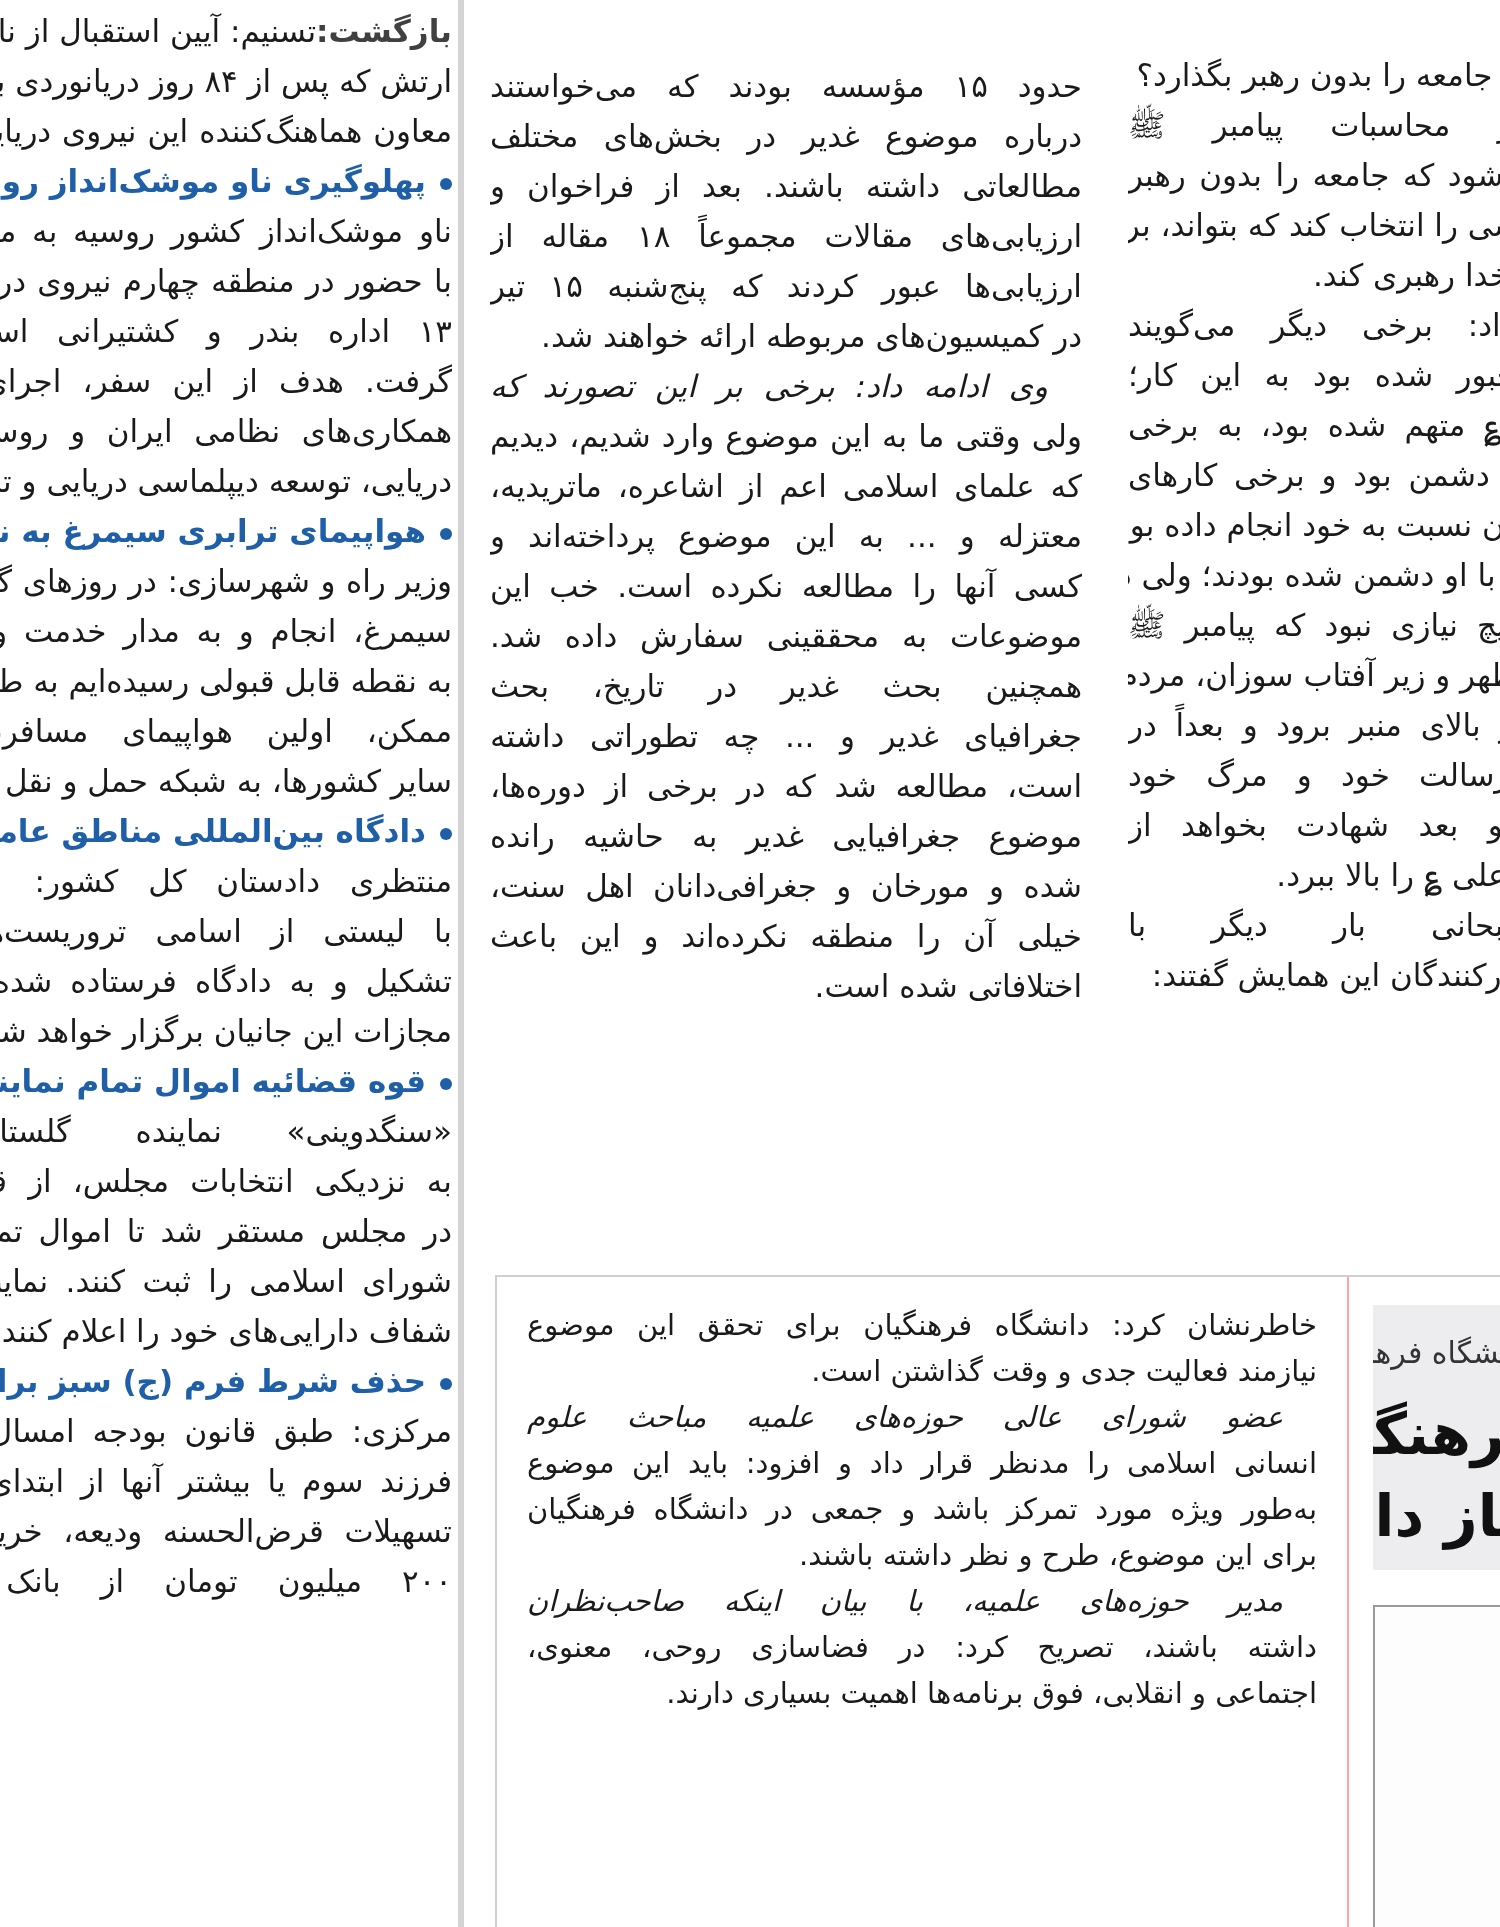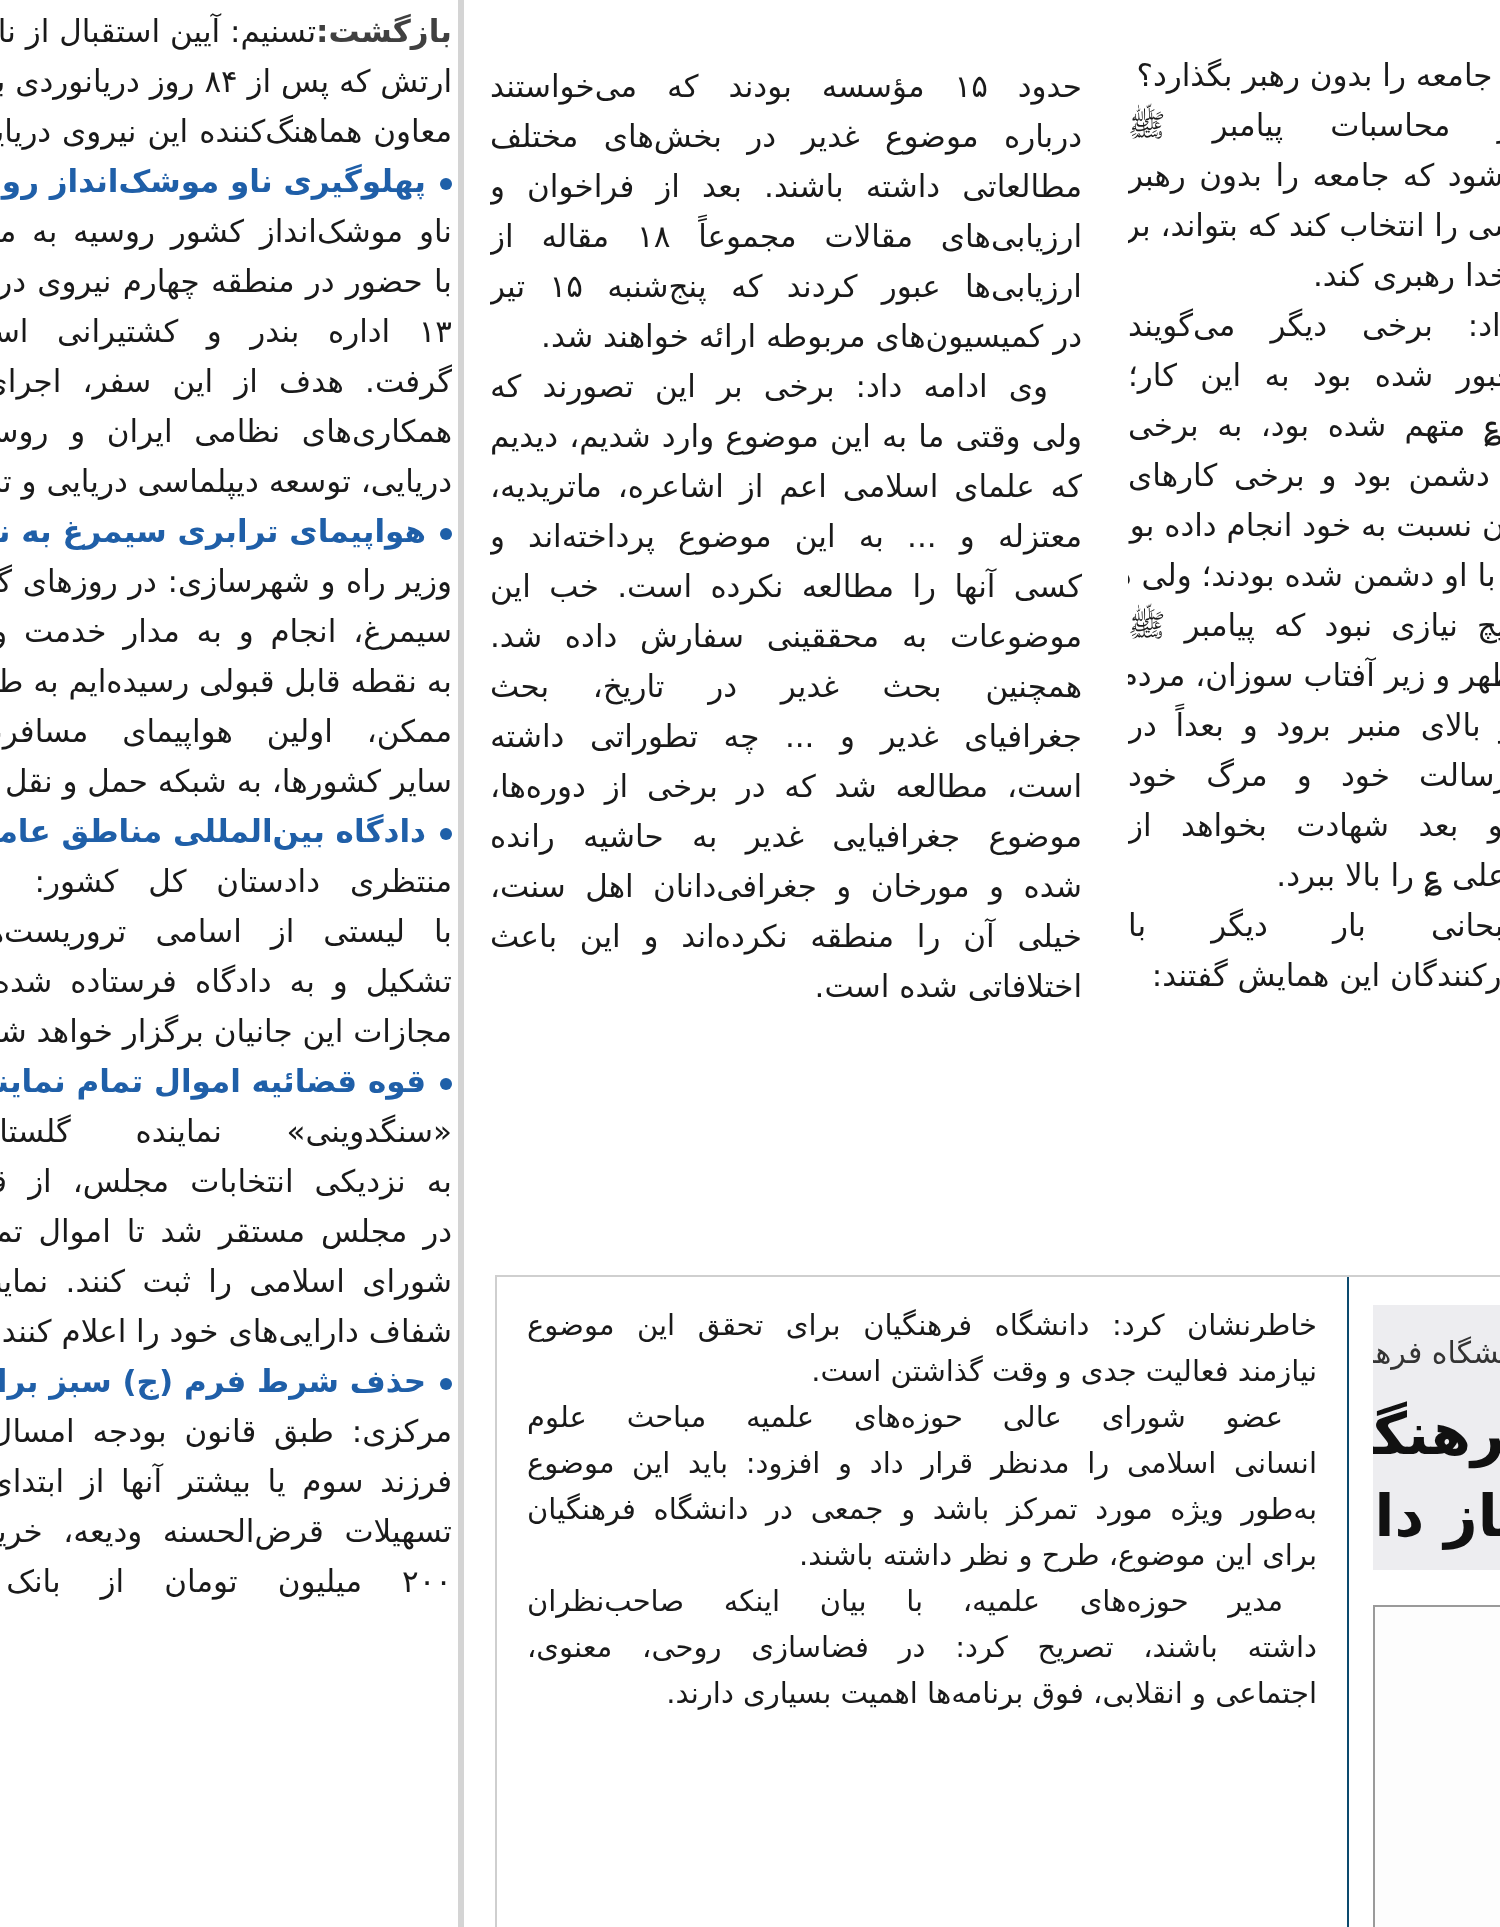--- a/index.html
+++ b/index.html
@@ -7,21 +7,21 @@
     width:1500px; height:1927px; overflow:hidden; position:relative;
     background:#ffffff; color:#1a1a1a;
     font-family:"DejaVu Sans", sans-serif;
   }
   .col { position:absolute; overflow:hidden; direction:rtl; }
   .line {
     white-space:nowrap; text-align:justify; text-align-last:justify;
     font-size:31px; line-height:50px; height:50px;
   }
   .line.short { text-align-last:right; }
-  .line.indent { padding-right:34px; }
+  .line.indent { padding-right:34px;font-style:italic; }
   .head {
     white-space:nowrap; font-weight:bold; color:#1f5fa8;
     font-size:31px; line-height:50px; height:50px;
   }
   .head .dot { display:inline-block; width:12px; height:12px; border-radius:50%;
     background:#1f5fa8; margin-left:14px; vertical-align:middle; }
   .lead { font-weight:bold; color:#404040; }
   
   #left { left:0; top:6px; width:452px; height:1921px; }
   #left .inner { position:absolute; right:0; width:720px; }
@@ -29,21 +29,21 @@
   
   #middle { left:490px; top:0; width:592px; height:1230px;margin-top:23px; }
   #middle .first-partial { height:38px; }
   
   #right { left:1128px; top:0; width:372px; height:1240px; }
   #right .inner { position:absolute; left:0; width:560px; top:0; }
   #right .inner .line, #right .inner .head { }
   
   #hrule { position:absolute; left:495px; top:1275px; width:1005px; height:2px; background:#cfcfcf; }
   #box { position:absolute; left:495px; top:1277px; width:850px; height:650px;
-    border-left:2px solid #cfcfcf; border-right:2px solid #0c4a6e; }
+    border-left:2px solid #cfcfcf; border-right:2px solid #fca5a5; }
   #box .col { left:30px; top:25px; width:790px; height:630px; }
   #box .line { font-size:29px; line-height:46px; height:46px; }
   #headline-box { position:absolute; left:1373px; top:1305px; width:127px; height:265px;
     background:#ededf0; overflow:hidden; direction:rtl; }
   #headline-box .kicker { position:absolute; right:-30px; top:30px; white-space:nowrap;
     font-size:30px; color:#333; }
   #headline-box .title { position:absolute; right:-45px; top:88px; white-space:nowrap;
     font-size:58px; font-weight:bold; line-height:82px; color:#111; }
   #image-box { position:absolute; left:1373px; top:1605px; width:127px; height:322px;
     border-left:2px solid #9a9a9a; border-top:2px solid #9a9a9a; background:#fdfdfd; }

